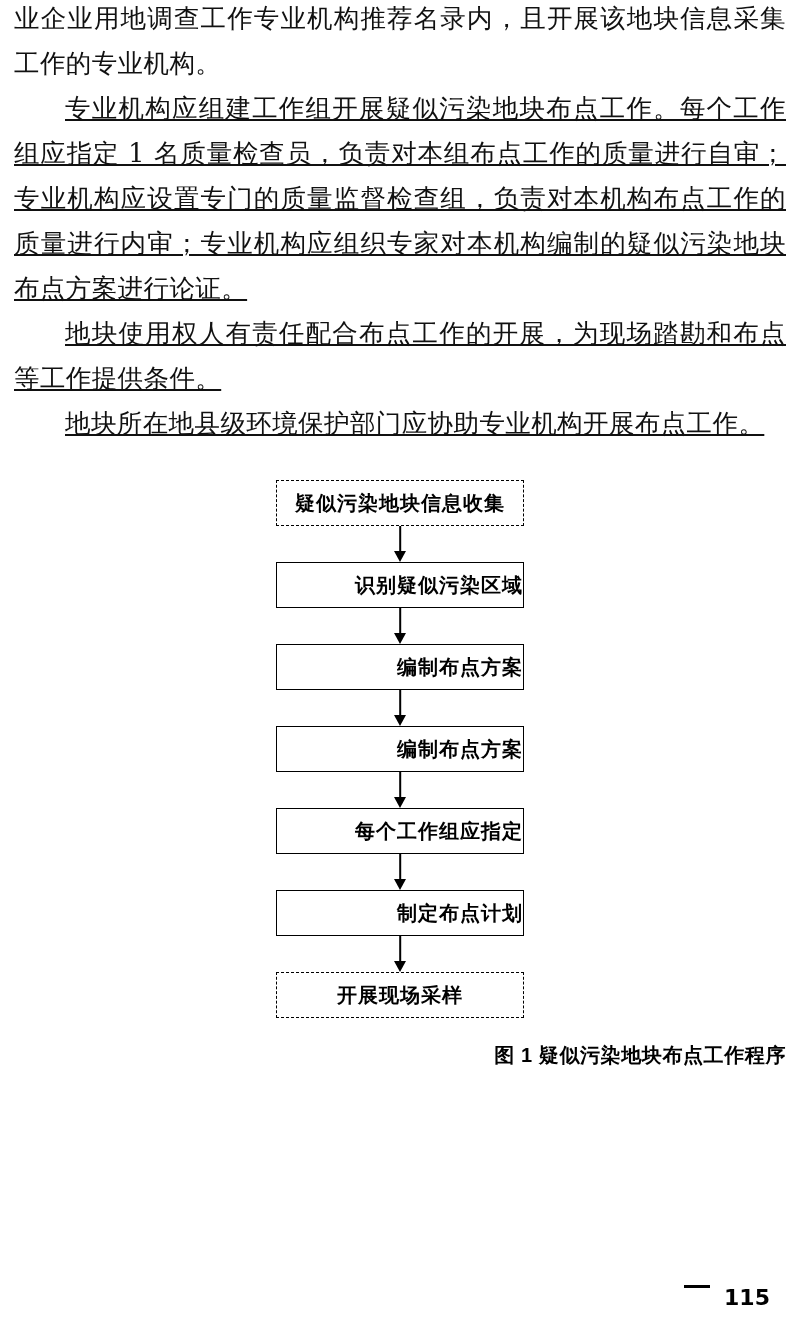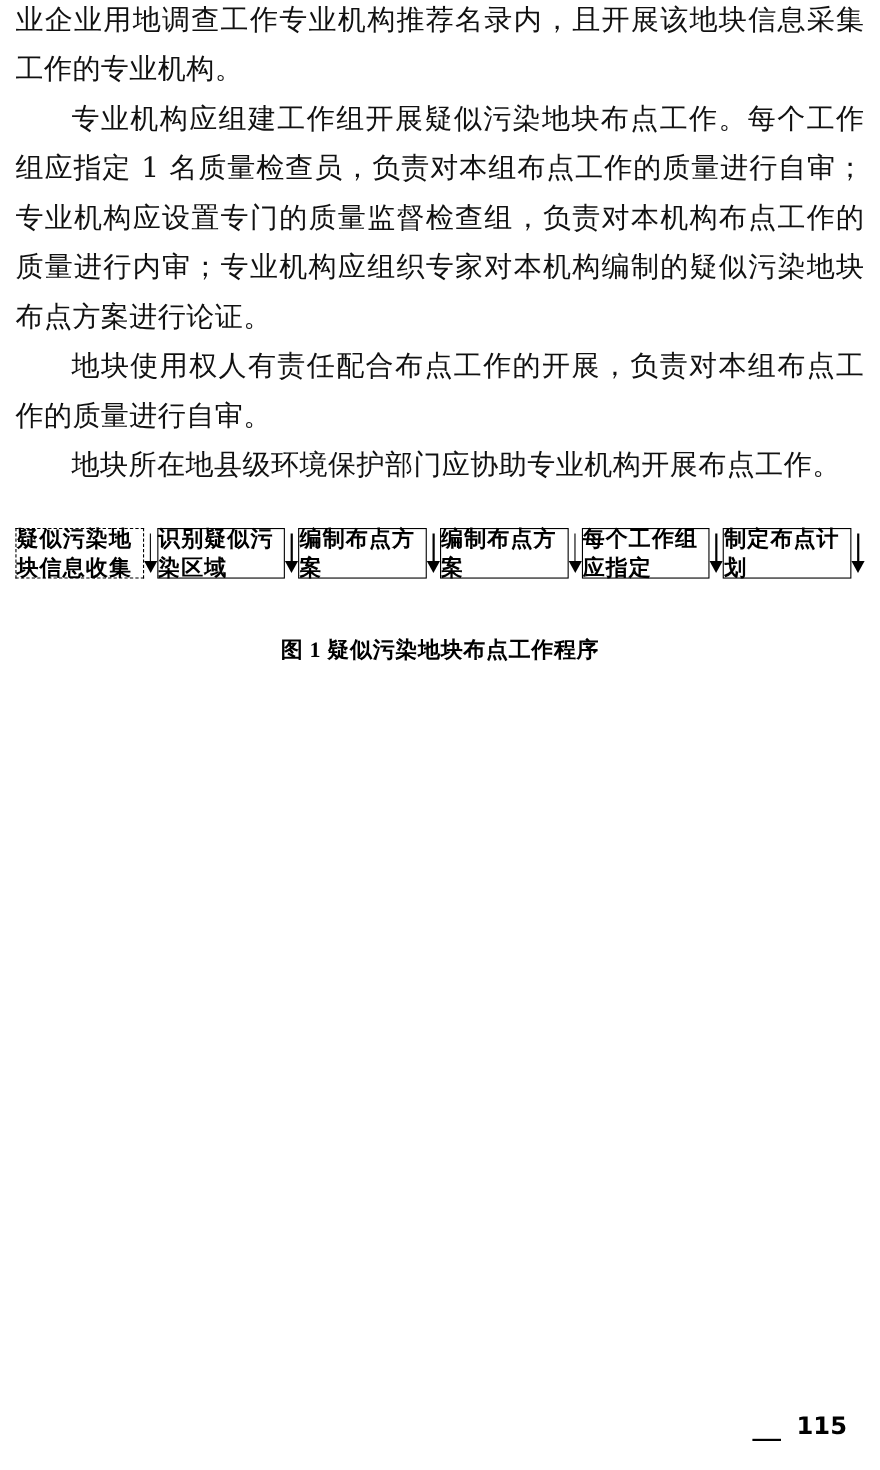--- a/index.html
+++ b/index.html
@@ -27,32 +27,34 @@
     font-size: 25.5px;
     line-height: 45px;
     letter-spacing: 0.4px;
     text-align: justify;
     text-justify: inter-character;
     margin: 0;
     color: #111;
   }
   .para {
     margin: 0 0 0 0;
+    text-decoration: underline;
   }
   .para.indent {
     text-indent: 51px;
   }
   .top-cont {
     margin-top: -4px;
   }
 
   
   .flow {
     margin-top: 34px;
     display: flex;
+    flex-direction: column;
     align-items: center;
   }
   .node {
     width: 248px;
     height: 46px;
     display: flex;
     align-items: center;
     justify-content: center;
     font-family: "DejaVu Sans", "Liberation Sans", sans-serif;
     font-size: 20px;
@@ -88,36 +90,36 @@
     left: 50%;
     bottom: 0;
     width: 0;
     height: 0;
     border-left: 6px solid transparent;
     border-right: 6px solid transparent;
     border-top: 11px solid #000;
     transform: translateX(-50%);
   }
   .figure-caption {
-    margin-top: 51px;
-    text-align: center;
-    font-family: Liberation Serif, serif;
+    margin-top: 24px;
+    text-align: right;
+    font-family: Liberation Sans, sans-serif;
     font-size: 20px;
     font-weight: bold;
     letter-spacing: 0.6px;
     color: #000;
   }
 
   
   .footer {
     position: absolute;
     right: 30px;
     bottom: 22px;
     display: flex;
-    align-items: flex-end;
+    align-items: flex-start;
     gap: 14px;
     font-family: "DejaVu Sans", "Liberation Sans", sans-serif;
     font-size: 22px;
     font-weight: bold;
     color: #000;
   }
   .footer .dash {
     display: inline-block;
     width: 26px;
     height: 2.5px;
@@ -126,21 +128,21 @@
 </style>
 </head>
 <body>
 
 <div class="page">
 
   <div class="body-text top-cont">业企业用地调查工作专业机构推荐名录内，且开展该地块信息采集工作的专业机构。</div>
 
   <div class="body-text para indent">专业机构应组建工作组开展疑似污染地块布点工作。每个工作组应指定 1 名质量检查员，负责对本组布点工作的质量进行自审；专业机构应设置专门的质量监督检查组，负责对本机构布点工作的质量进行内审；专业机构应组织专家对本机构编制的疑似污染地块布点方案进行论证。</div>
 
-  <div class="body-text para indent">地块使用权人有责任配合布点工作的开展，负责对本组布点工作的质量进行自审。</div>
+  <div class="body-text para indent">地块使用权人有责任配合布点工作的开展，为现场踏勘和布点等工作提供条件。</div>
 
   <div class="body-text para indent">地块所在地县级环境保护部门应协助专业机构开展布点工作。</div>
 
   <div class="flow">
 
     <div class="node dashed">
       <span>疑似污染地块信息收集</span>
     </div>
 
     <div class="arrow">
@@ -186,20 +188,23 @@
 
     <div class="node solid">
       <span>制定布点计划</span>
     </div>
 
     <div class="arrow">
       <span class="stem"></span>
         <span class="head"></span>
     </div>
 
+    <div class="node dashed">
+      <span>开展现场采样</span>
+    </div>
 
   </div>
 
   <div class="figure-caption">图 1 疑似污染地块布点工作程序</div>
 
   <div class="footer">
     <span class="dash"></span>
     <span>115</span>
   </div>
 

